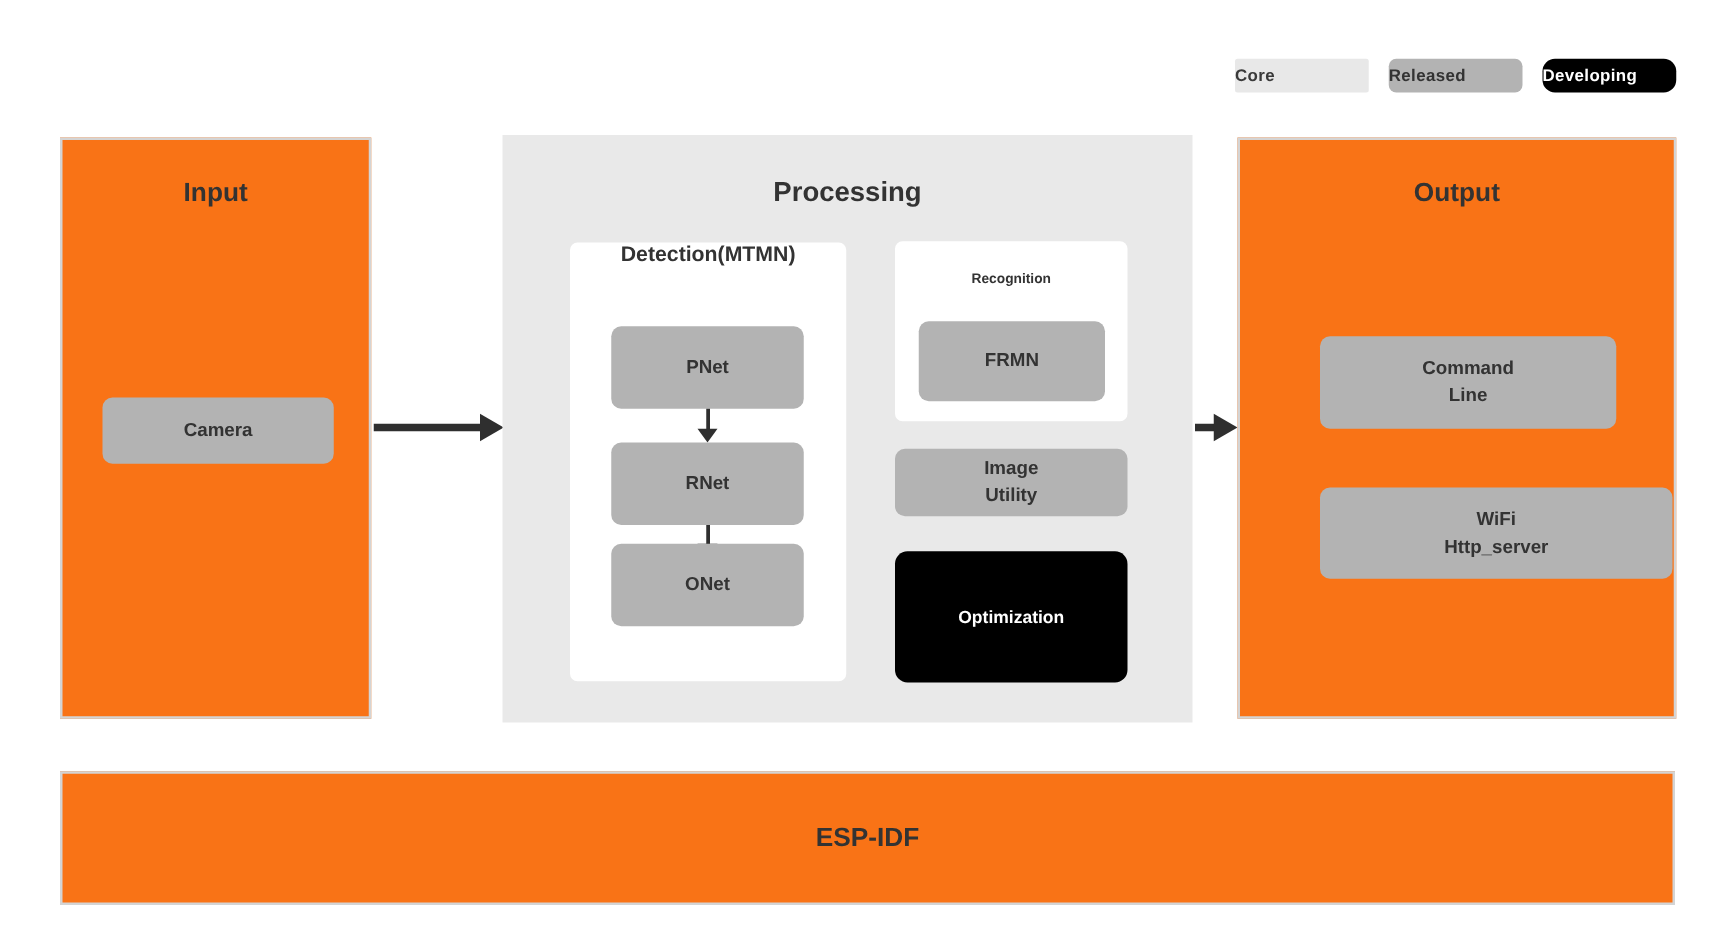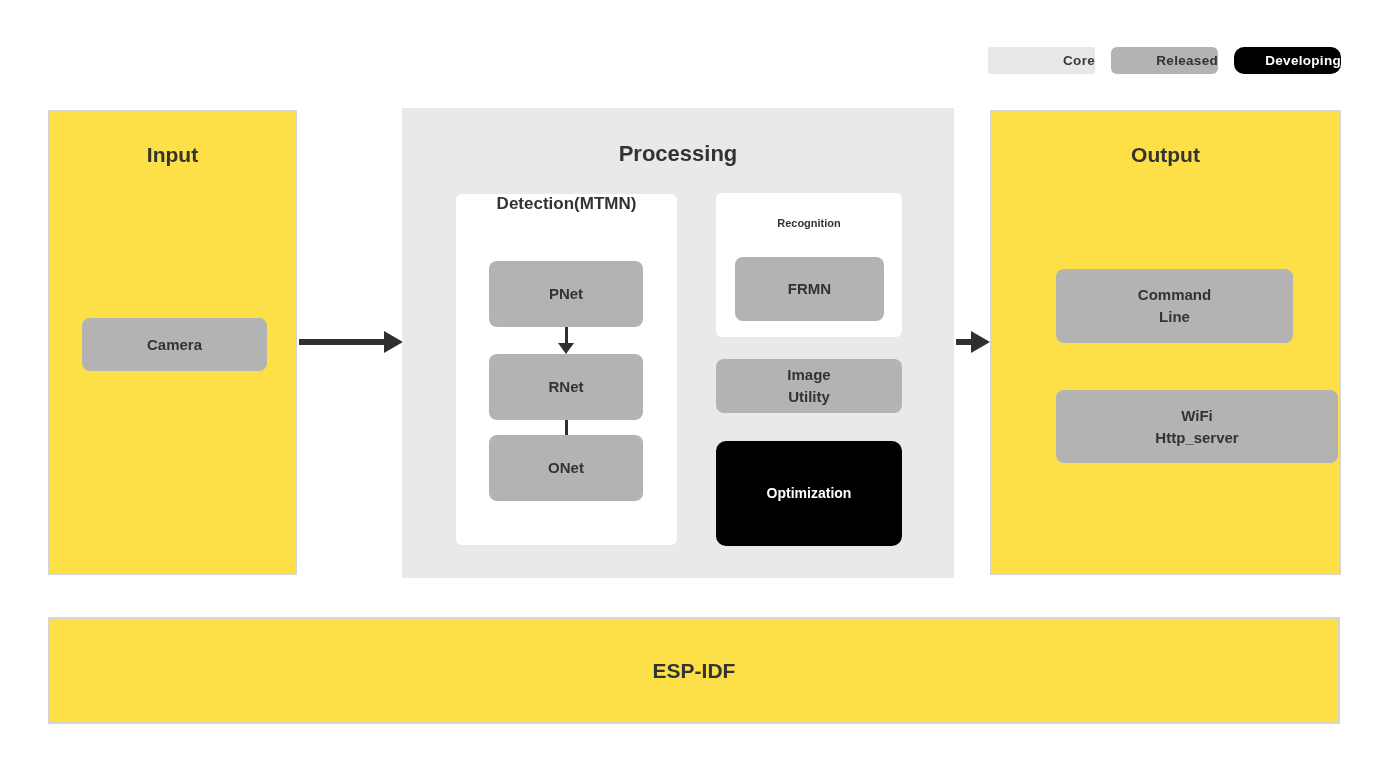--- a/index.html
+++ b/index.html
@@ -13,31 +13,31 @@
     width: 1373px;
     height: 758px;
     background: #ffffff;
     overflow: hidden;
   }
 
   
   .legend { position: absolute; top: 47px; left: 988px; display: flex; gap: 16px; }
   .chip {
     width: 107px; height: 27px;
-    display: flex; align-items: center; justify-content: flex-end;
+    display: flex; align-items: center; justify-content: flex-start;
     font-size: 13.5px; font-weight: bold; letter-spacing: .3px;
   }
   .chip-core { background: #e8e8e8; color: #3a3a3a; border-radius: 2px; }
   .chip-released { background: #b3b3b3; color: #333333; border-radius: 6px; }
   .chip-developing { background: #000000; color: #ffffff; border-radius: 10px; }
 
   
   .panel {
     position: absolute;
-    background: #fde047;
+    background: #f97316;
     border: 2px solid #d4d4d4;
   }
   .panel-title {
     text-align: center;
     font-weight: bold;
     font-size: 21px;
     color: #333333;
   }
   .panel-input  { left: 48px;  top: 110px; width: 249px;  height: 465px; }
   .panel-output { left: 990px; top: 110px; width: 351px;  height: 465px; }

